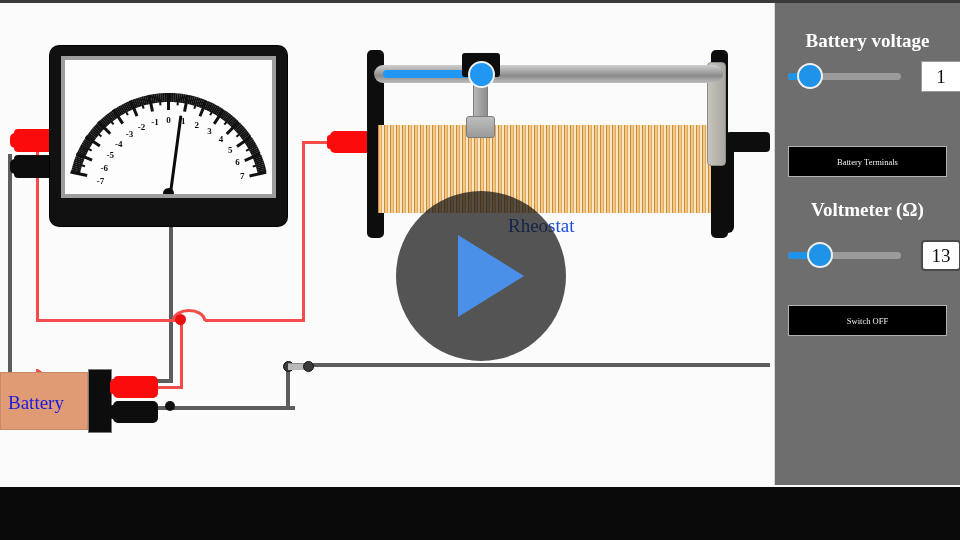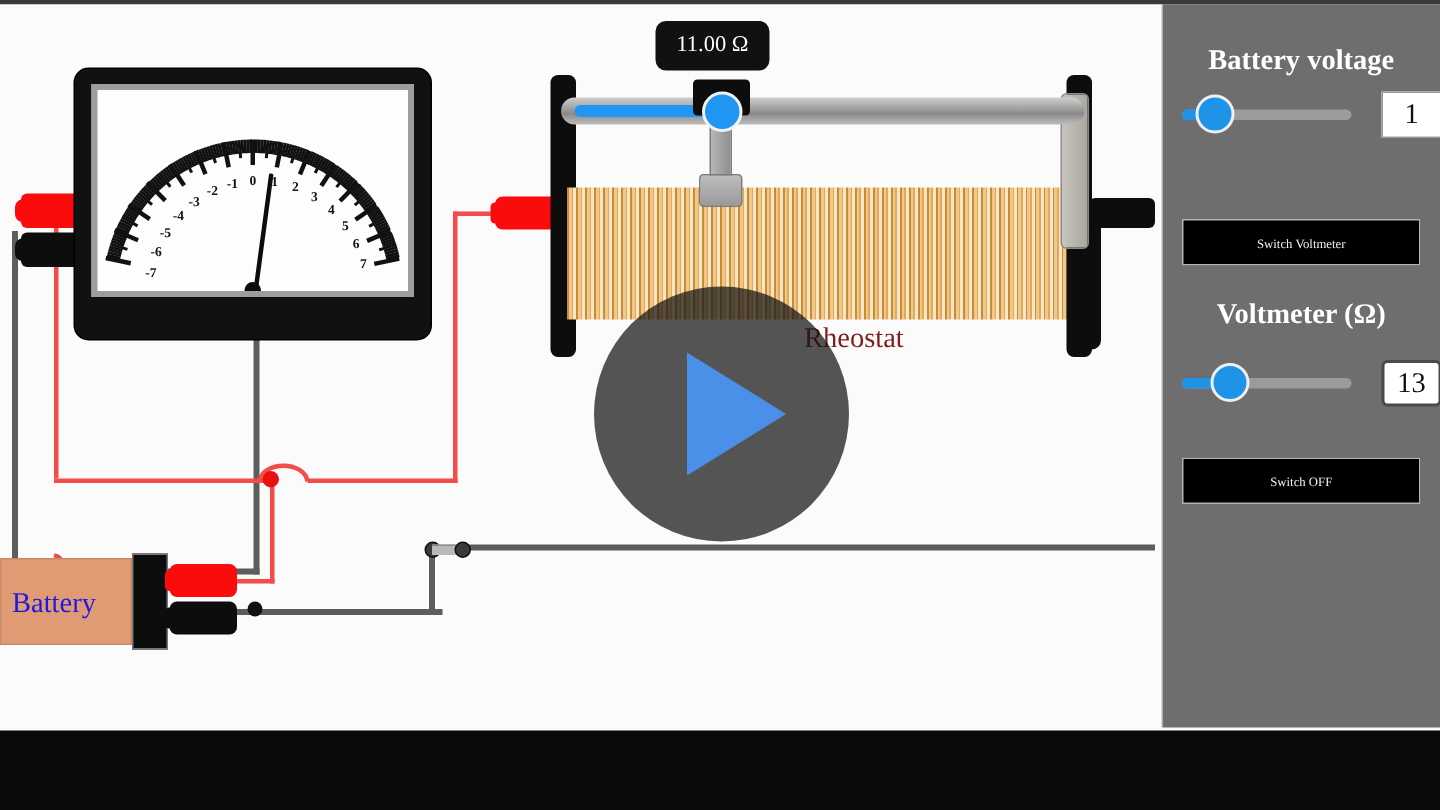--- a/index.html
+++ b/index.html
@@ -57,21 +57,21 @@
               border-radius:7px;color:#fff;font-size:15px;display:flex;align-items:center;
               justify-content:center;}
 
   
   #lug-r{position:absolute;left:726px;top:129px;width:44px;height:20px;background:#0d0d0d;border-radius:4px;}
   #lug-r-stem{position:absolute;left:715px;top:140px;width:19px;height:90px;background:#0d0d0d;border-radius:0 0 6px 6px;}
   
   #lug-l{position:absolute;left:330px;top:128px;width:42px;height:22px;background:#fb0b0b;border-radius:5px;}
   #lug-l-cap{position:absolute;left:327px;top:132px;width:12px;height:14px;background:#fb0b0b;border-radius:3px;}
 
-  #rheo-text{position:absolute;left:536px;top:212px;color:#7f1d1d;font-size:19px;}
+  #rheo-text{position:absolute;left:508px;top:212px;color:#1d4ed8;font-size:19px;}
 
   
   #play{position:absolute;left:396px;top:188px;width:170px;height:170px;border-radius:50%;
         background:rgba(20,20,20,.72);cursor:pointer;}
   #play-tri{position:absolute;left:62px;top:44px;width:0;height:0;
             border-left:66px solid #4a90e8;border-top:41px solid transparent;border-bottom:41px solid transparent;}
 
   
   #batt-body{position:absolute;left:0px;top:369px;width:88px;height:58px;background:#e09b75;
              border:1px solid #c78a68;box-sizing:border-box;}
@@ -642,21 +642,20 @@
     <div id="lug-r-stem"></div>
     <div id="rheo-post-r"></div>
     <div id="lug-r"></div>
     <div id="rheo-collar"></div>
     <div id="rheo-bar"></div>
     <div id="rheo-bar-blue" style="width: 94.23px;"></div>
     <div id="rheo-stem"></div>
     <div id="rheo-foot"></div>
     <div id="rheo-slide-blk"></div>
     <div id="rheo-knob"></div>
-    <div id="rheo-badge">11.00 Ω</div>
     <div id="rheo-text">Rheostat</div>
 
     <div id="play">
       <div id="play-tri"></div>
     </div>
 
     <div id="sw-a"></div>
     <div id="sw-lever"></div>
     <div id="sw-b"></div>
 
@@ -677,21 +676,21 @@
 
     <div class="slider-row" style="left:13px;top:58px;">
       <div class="sl-track">
         <div class="sl-fill" id="vfill" style="width: 21.7px;"></div>
         <div class="sl-thumb" id="vthumb" style="left: 8.7px;"></div>
       </div>
       <div class="sl-box" style="margin-left:20px;">1</div>
     </div>
 
 
-    <div class="blkbtn" style="left:13px;top:143px;width:159px;height:31px;">Switch Voltmeter</div>
+    <div class="blkbtn" style="left:13px;top:143px;width:159px;height:31px;">Battery Terminals</div>
 
     <div class="sh" style="position:absolute;left:0;top:196px;width:185px;">Voltmeter (Ω)</div>
 
     <div class="slider-row" style="left:13px;top:237px;">
       <div class="sl-track">
         <div class="sl-fill" id="rfill" style="width: 32.14px;"></div>
         <div class="sl-thumb" id="rthumb" style="left: 19.14px;"></div>
       </div>
       <div class="sl-box" style="margin-left:20px;border-radius:4px;border:2px solid #4a4a4a;">13</div>
     </div>

